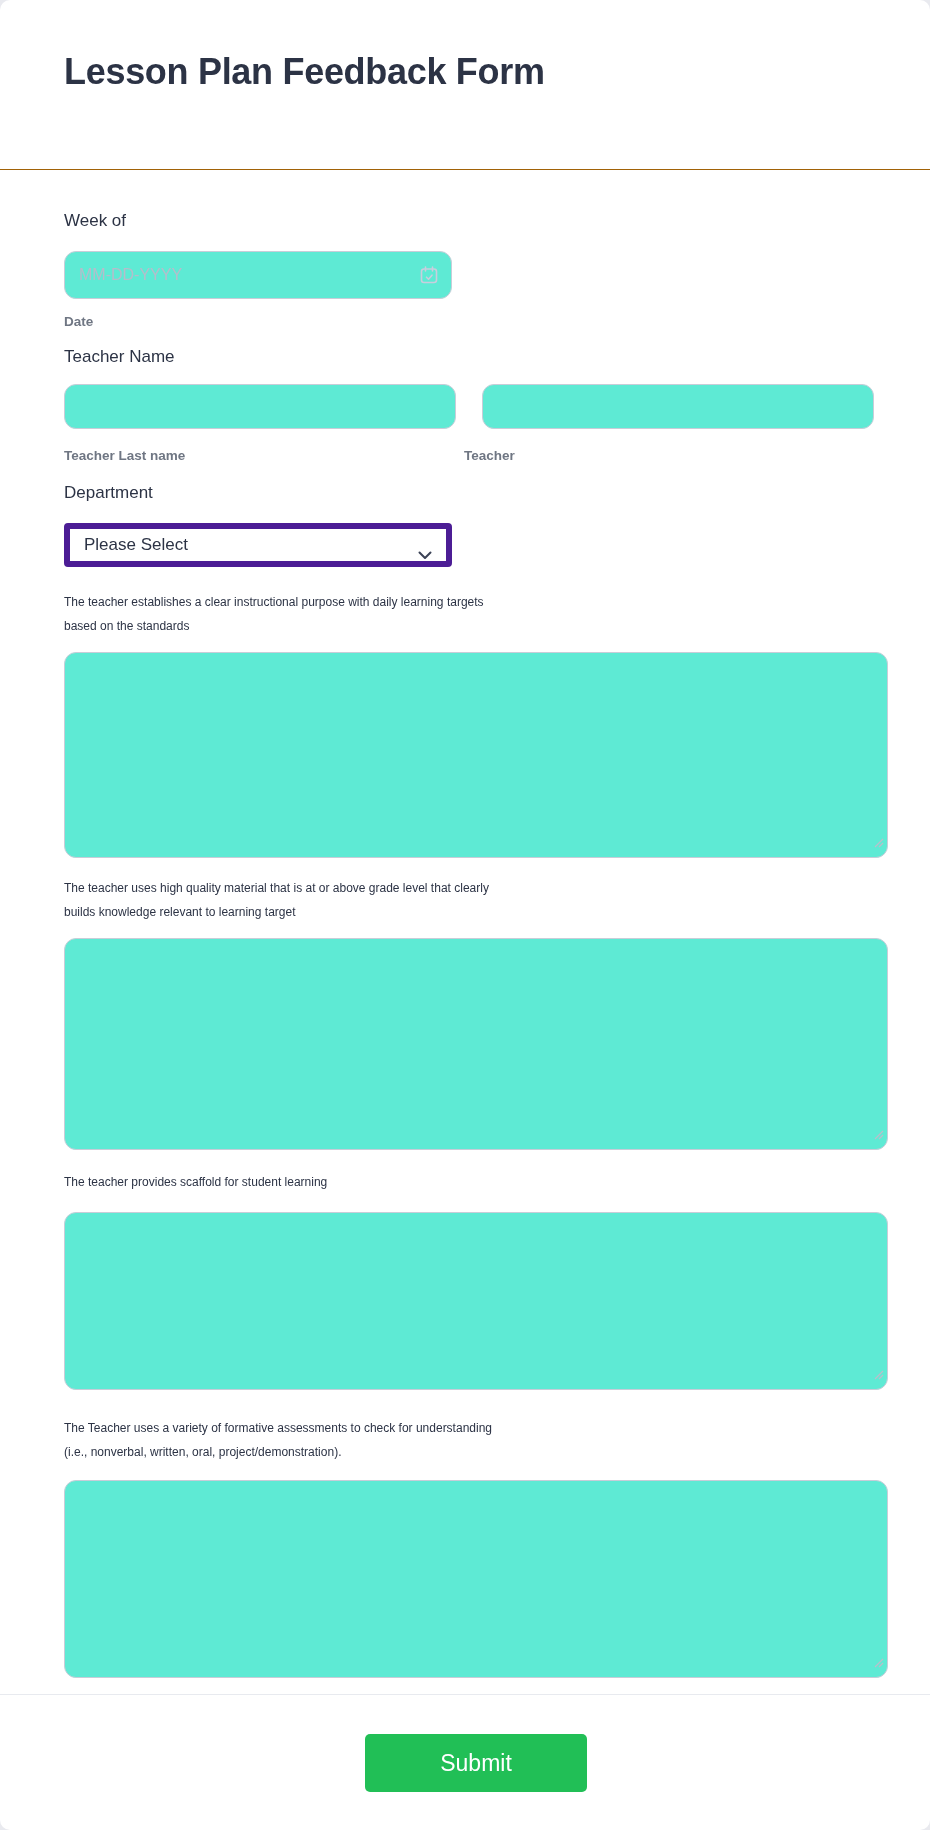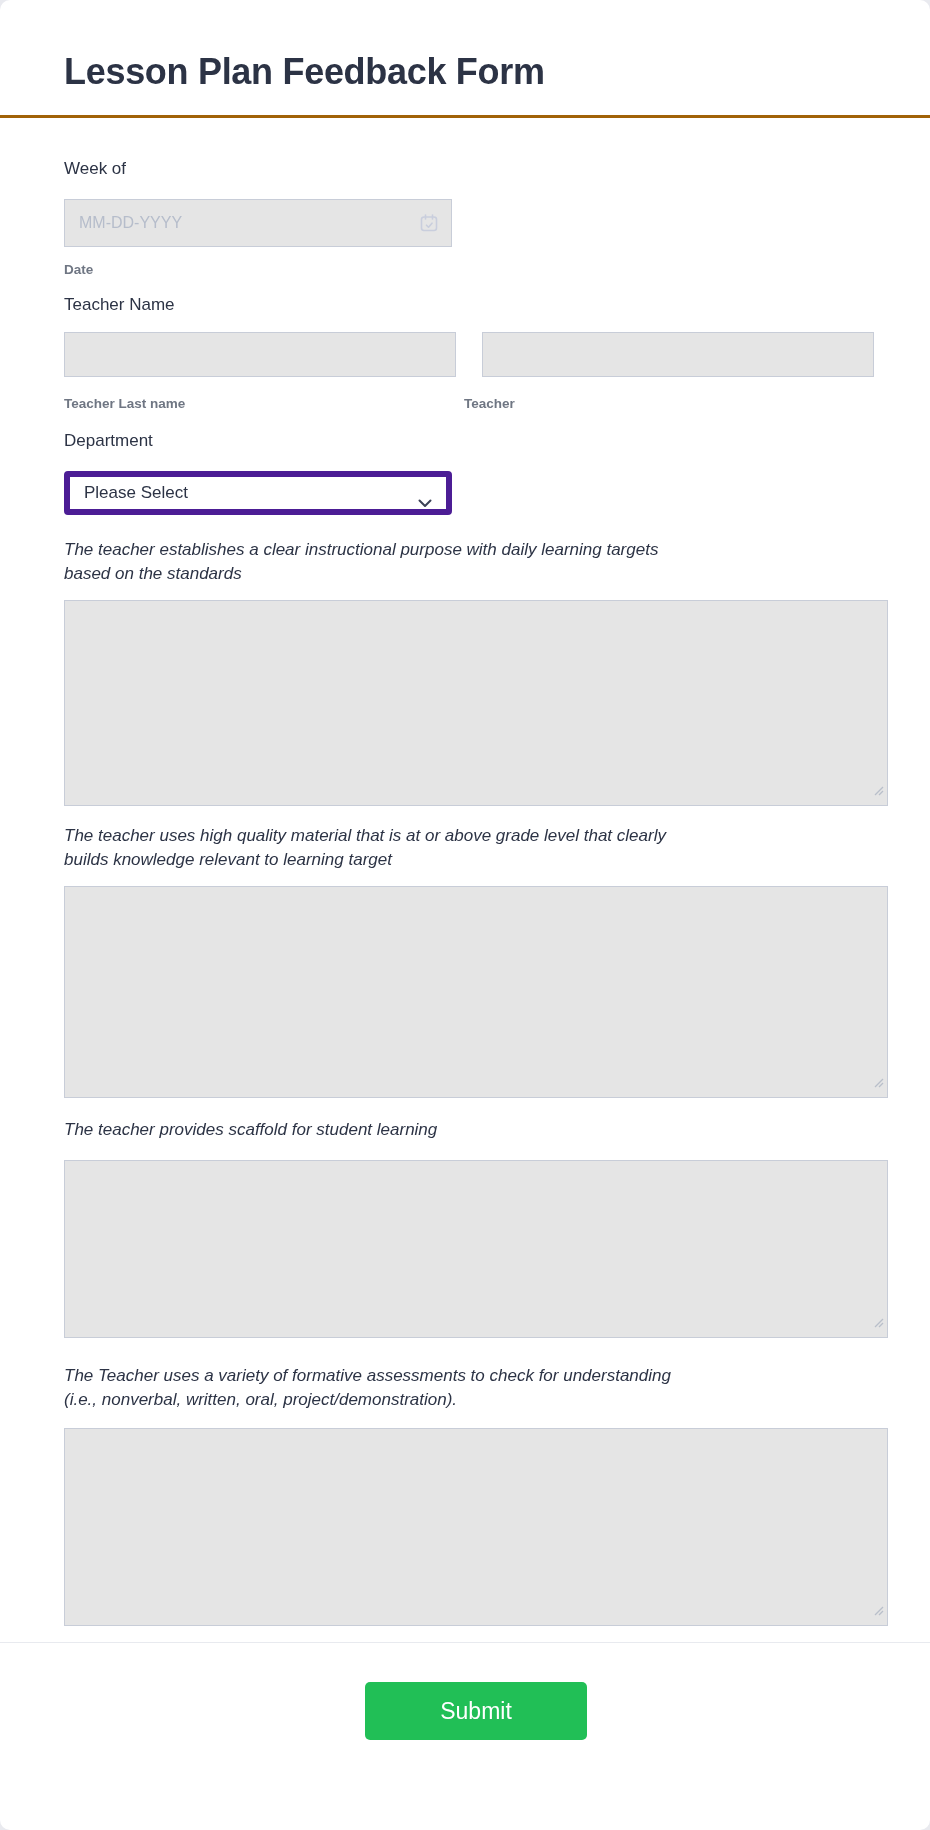--- a/index.html
+++ b/index.html
@@ -13,23 +13,23 @@
     width:930px; height:1830px;
     background:#ffffff;
     border-radius:10px;
     overflow:hidden;
     box-sizing:border-box;
     display:flex; flex-direction:column;
   }
   
   .form-header {
     box-sizing:border-box;
-    height:118px;
+    height:170px;
     padding:50px 32px 0 64px;
-    border-bottom:3px solid #a16207;
+    border-bottom:1px solid #a16207;
   }
   .form-title {
     margin:0;
     font-size:36px; line-height:44px;
     font-weight:700;
     color:#2c3345;
     letter-spacing:-0.3px;
   }
   
   .form-body {
@@ -37,36 +37,35 @@
     padding:40px 23px 0 64px;
     width:930px;
   }
   .content { width:824px; }
   .field-label {
     font-size:17px; line-height:21px;
     font-weight:500;
     color:#2c3345;
   }
   .q-label {
-    font-size:17px; line-height:24px;
+    font-size:12px; line-height:24px;
     font-weight:500;
     color:#2c3345;
     white-space:pre-line;
-    font-style:italic;
   }
   .sub-label {
     font-size:13.5px; line-height:15px;
     color:#6f7683;
     font-weight:700;
   }
   .text-input {
     box-sizing:border-box;
     border:1px solid #c8cdd8;
-    border-radius:0;
-    background:#e5e5e5;
+    border-radius:12px;
+    background:#5eead4;
     font-family:inherit;
     font-size:16px;
     color:#2c3345;
     padding:0 14px;
     outline:none;
     display:block;
   }
   .text-input::placeholder { color:#b6bdcb; opacity:1; }
   
   .date-wrap { position:relative; width:388px; margin-top:20px; }

